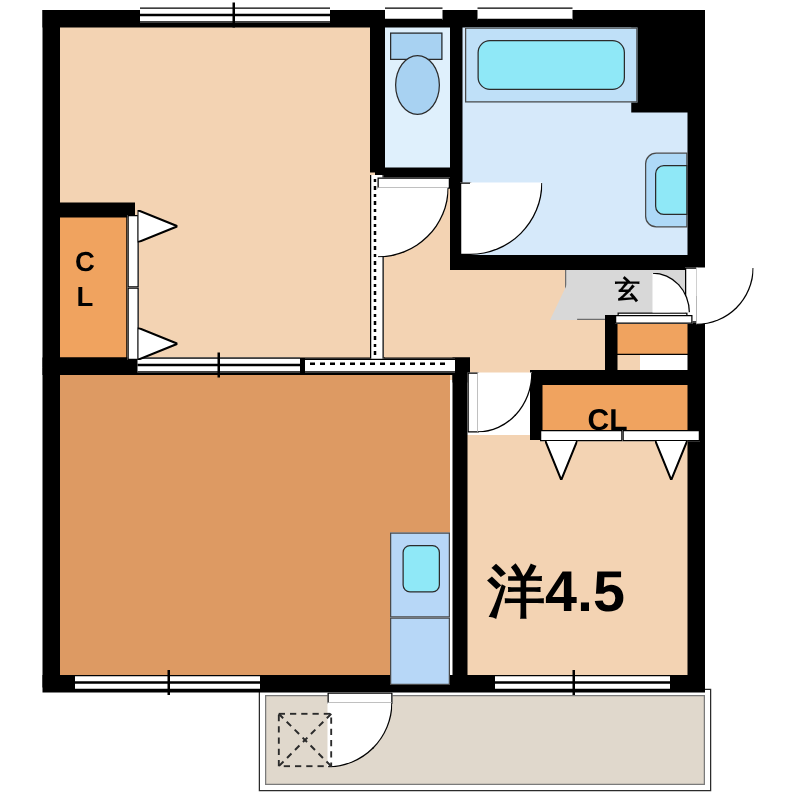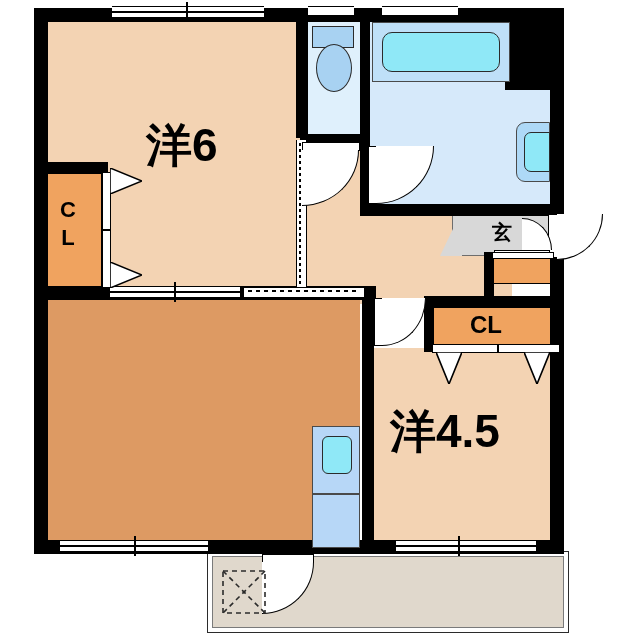--- a/index.html
+++ b/index.html
@@ -198,28 +198,27 @@
   <div class="fix" style="left:312px;top:426px;width:48px;height:68px;background:#B7D7F7;border:1.3px solid #4a4a4a;"></div>
   <div class="fix" style="left:322px;top:436px;width:30px;height:38px;background:#8FE8F7;border:1.6px solid #2b2b2b;border-radius:6px;"></div>
   <div class="fix" style="left:312px;top:494px;width:48px;height:54px;background:#B7D7F7;border:1.3px solid #4a4a4a;"></div>
 
   <svg class="fix" style="left:222px;top:570px;width:44px;height:44px;" viewBox="0 0 44 44">
     <rect x="1" y="1" width="42" height="42" fill="none" stroke="#2b2b2b" stroke-width="1.6" stroke-dasharray="5,4"></rect>
     <line x1="1" y1="1" x2="43" y2="43" stroke="#2b2b2b" stroke-width="1.6" stroke-dasharray="5,4"></line>
     <line x1="43" y1="1" x2="1" y2="43" stroke="#2b2b2b" stroke-width="1.6" stroke-dasharray="5,4"></line>
   </svg>
 
-  <div class="lbl lbl-room" style="left:146px;top:122px;">洋6</div>
-
-
-  <div class="lbl lbl-room" style="left:390px;top:408px;">洋4.5</div>
+
+
+  <div class="lbl lbl-room" style="left:390px;top:450px;">洋4.5</div>
 
   <div class="lbl lbl-cl-stack" style="left:60px;top:196px;">
     <div>C</div>
     <div>L</div>
   </div>
 
-  <div class="lbl lbl-cl" style="left:470px;top:313px;">CL</div>
+  <div class="lbl lbl-cl" style="left:470px;top:325px;">CL</div>
 
   <div class="lbl lbl-genkan" style="left:492px;top:222px;">玄</div>
 
 
 </div>
 
 </body></html>

